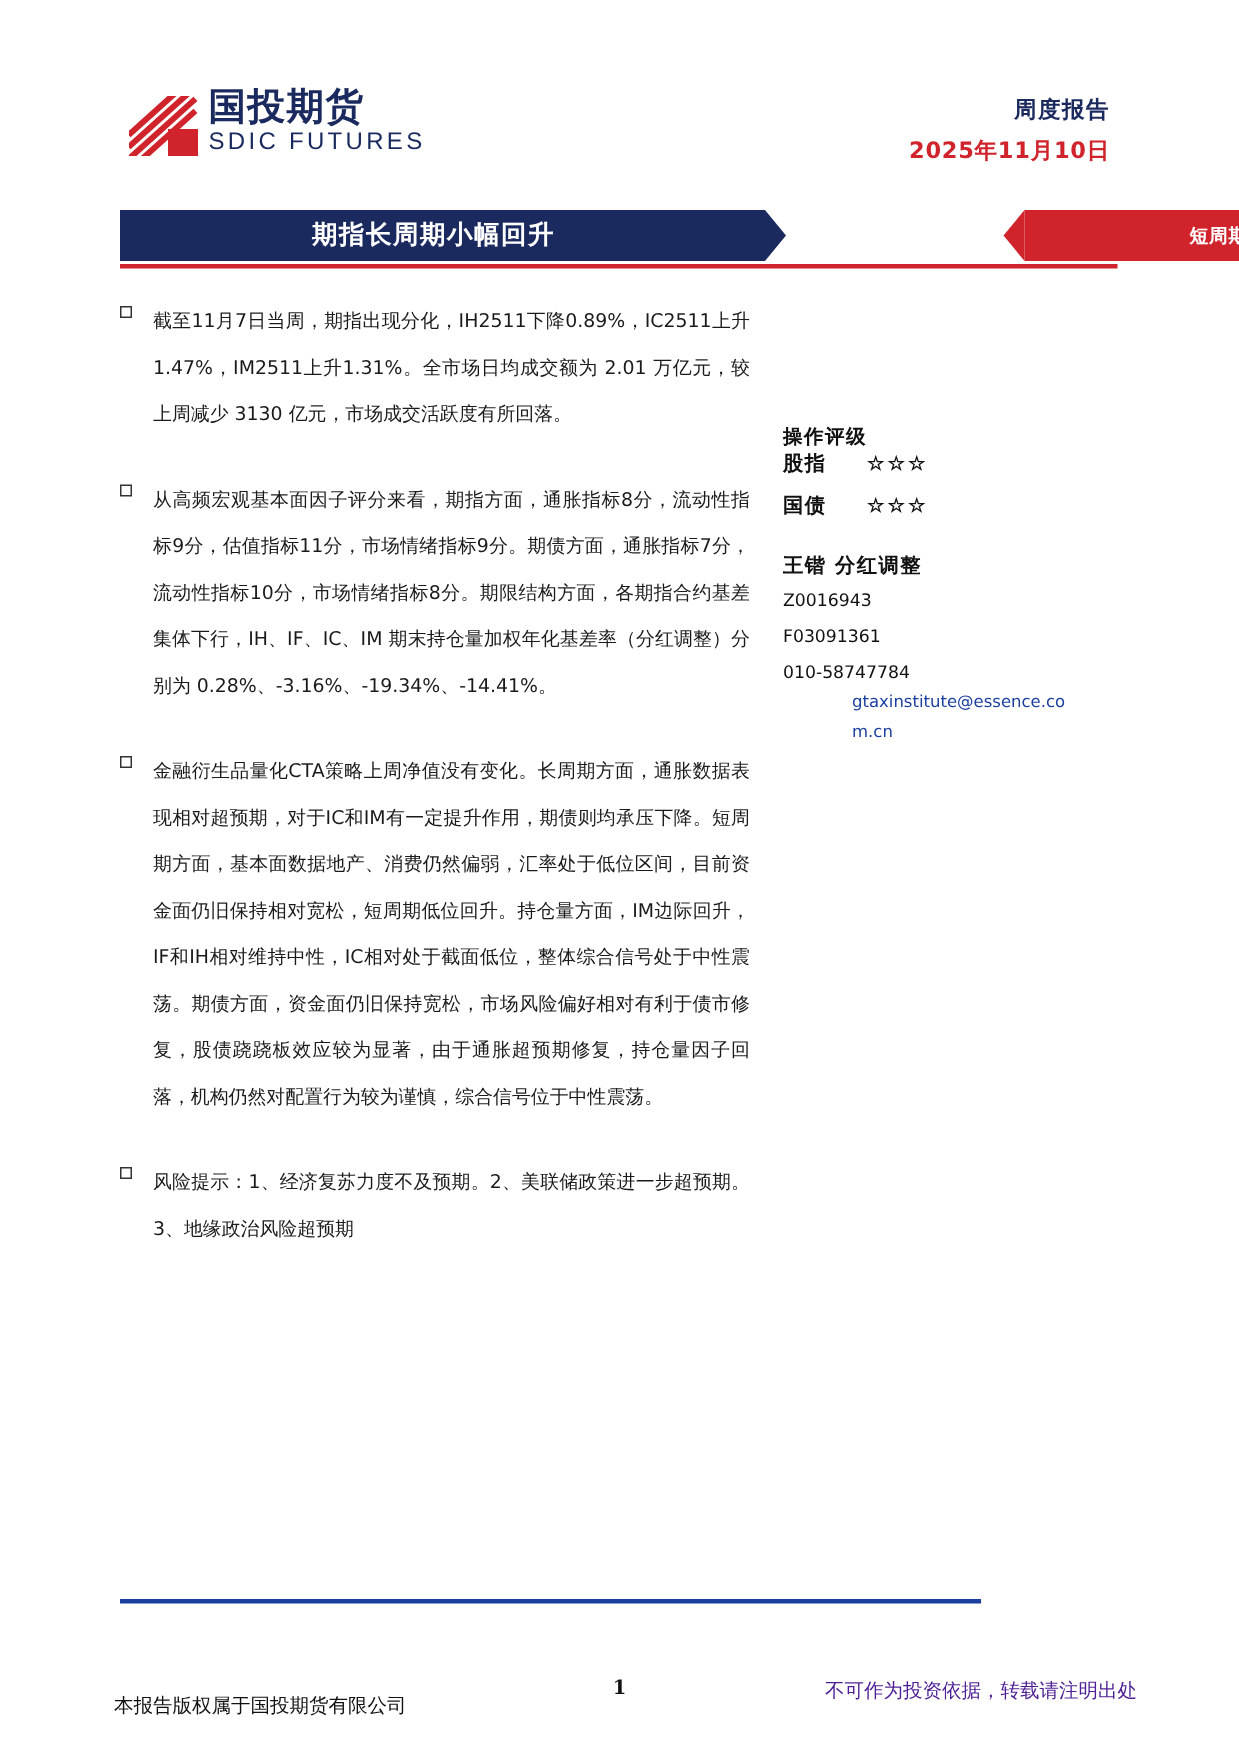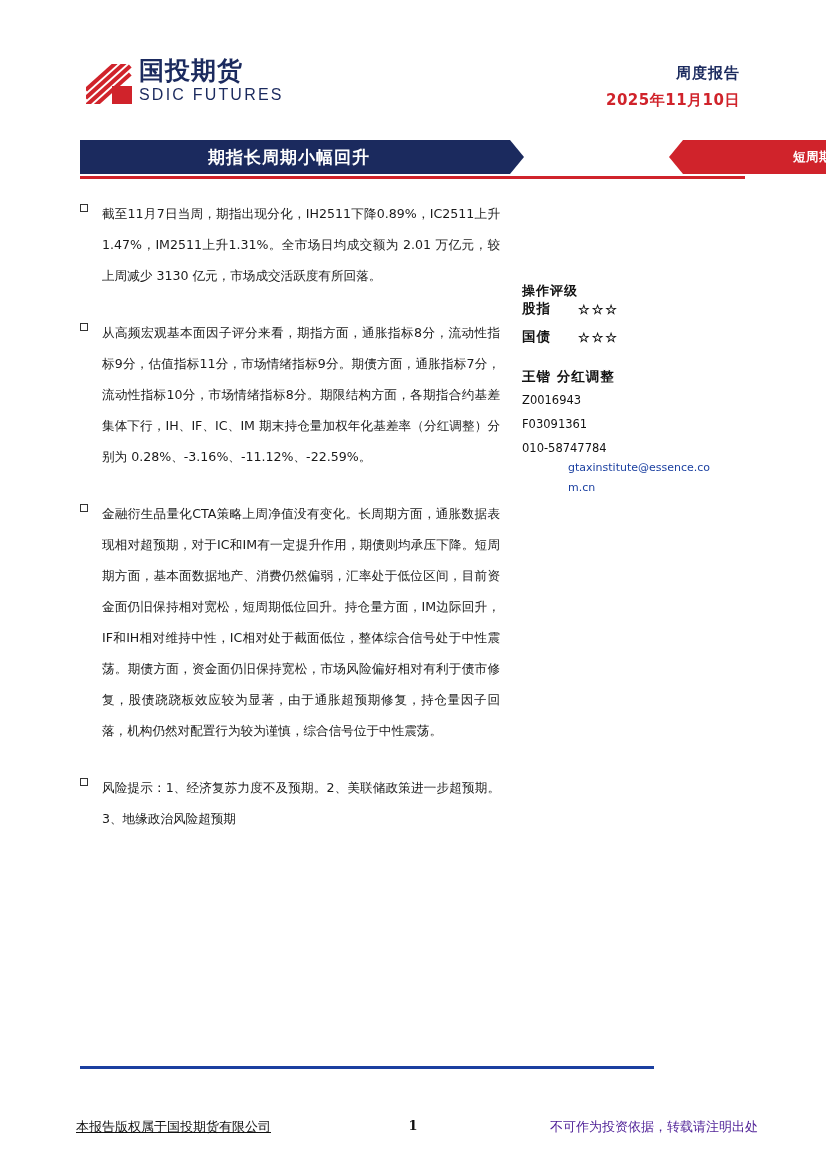--- a/index.html
+++ b/index.html
@@ -283,25 +283,24 @@
   .footer {
     position: absolute;
     left: 0;
     top: 1118px;
     width: 826px;
     height: 26px;
   }
   .footer-left {
     position: absolute;
     left: 76px;
-    top: 0;
-    font-family: "DejaVu Serif", serif;
-    font-size: 13px;
-    color: #111111;
-    text-decoration: underline;
+    top: 10px;
+    font-family: "DejaVu Serif", serif;
+    font-size: 13px;
+    color: #111111;
   }
   .footer-center {
     position: absolute;
     left: 0;
     top: 0;
     width: 826px;
     text-align: center;
     font-family: "DejaVu Serif", serif;
     font-size: 13px;
     font-weight: bold;
@@ -349,21 +348,21 @@
   </div>
   <div class="title-underline"></div>
 
   <div class="content">
     <div class="bullet">
       <span class="marker"></span>
       <p>截至11月7日当周，期指出现分化，IH2511下降0.89%，IC2511上升1.47%，IM2511上升1.31%。全市场日均成交额为 2.01 万亿元，较上周减少 3130 亿元，市场成交活跃度有所回落。</p>
     </div>
     <div class="bullet">
       <span class="marker"></span>
-      <p>从高频宏观基本面因子评分来看，期指方面，通胀指标8分，流动性指标9分，估值指标11分，市场情绪指标9分。期债方面，通胀指标7分，流动性指标10分，市场情绪指标8分。期限结构方面，各期指合约基差集体下行，IH、IF、IC、IM 期末持仓量加权年化基差率（分红调整）分别为 0.28%、-3.16%、-11.12%、-22.59%。</p>
+      <p>从高频宏观基本面因子评分来看，期指方面，通胀指标8分，流动性指标9分，估值指标11分，市场情绪指标9分。期债方面，通胀指标7分，流动性指标10分，市场情绪指标8分。期限结构方面，各期指合约基差集体下行，IH、IF、IC、IM 期末持仓量加权年化基差率（分红调整）分别为 0.28%、-3.16%、-19.34%、-14.41%。</p>
     </div>
     <div class="bullet">
       <span class="marker"></span>
       <p>金融衍生品量化CTA策略上周净值没有变化。长周期方面，通胀数据表现相对超预期，对于IC和IM有一定提升作用，期债则均承压下降。短周期方面，基本面数据地产、消费仍然偏弱，汇率处于低位区间，目前资金面仍旧保持相对宽松，短周期低位回升。持仓量方面，IM边际回升，IF和IH相对维持中性，IC相对处于截面低位，整体综合信号处于中性震荡。期债方面，资金面仍旧保持宽松，市场风险偏好相对有利于债市修复，股债跷跷板效应较为显著，由于通胀超预期修复，持仓量因子回落，机构仍然对配置行为较为谨慎，综合信号位于中性震荡。</p>
     </div>
     <div class="bullet">
       <span class="marker"></span>
       <p>风险提示：1、经济复苏力度不及预期。2、美联储政策进一步超预期。3、地缘政治风险超预期</p>
     </div>
   </div>

